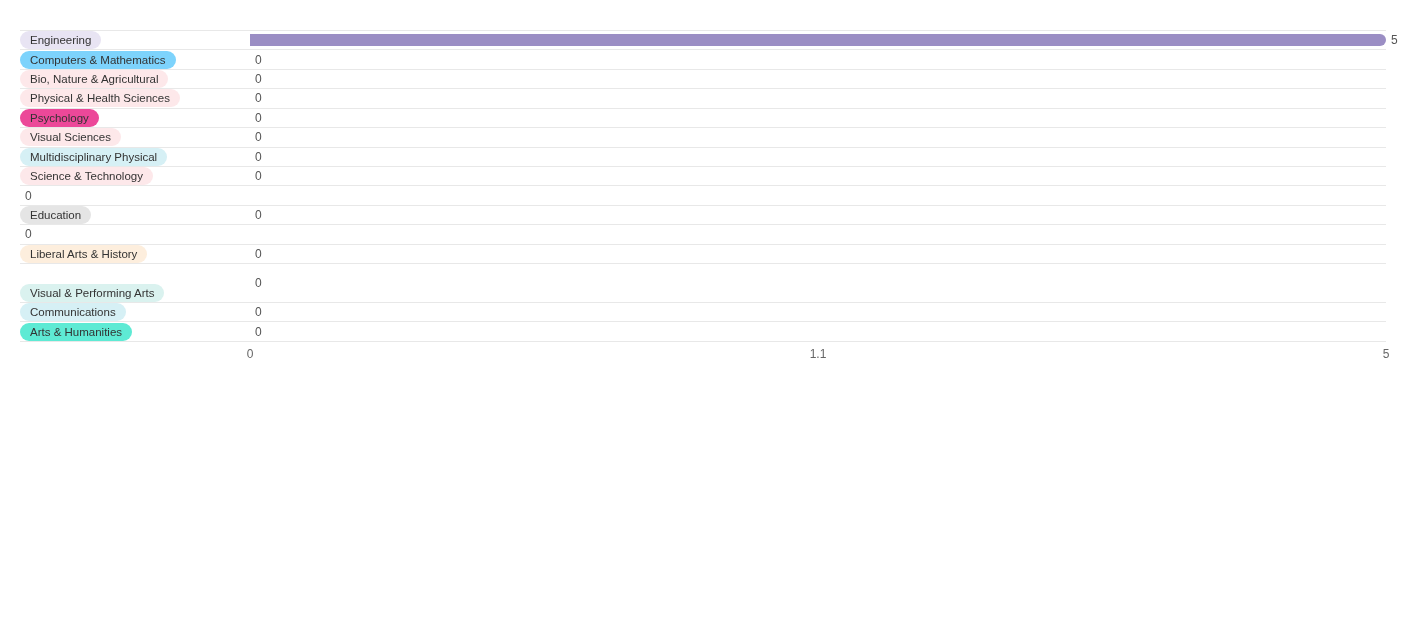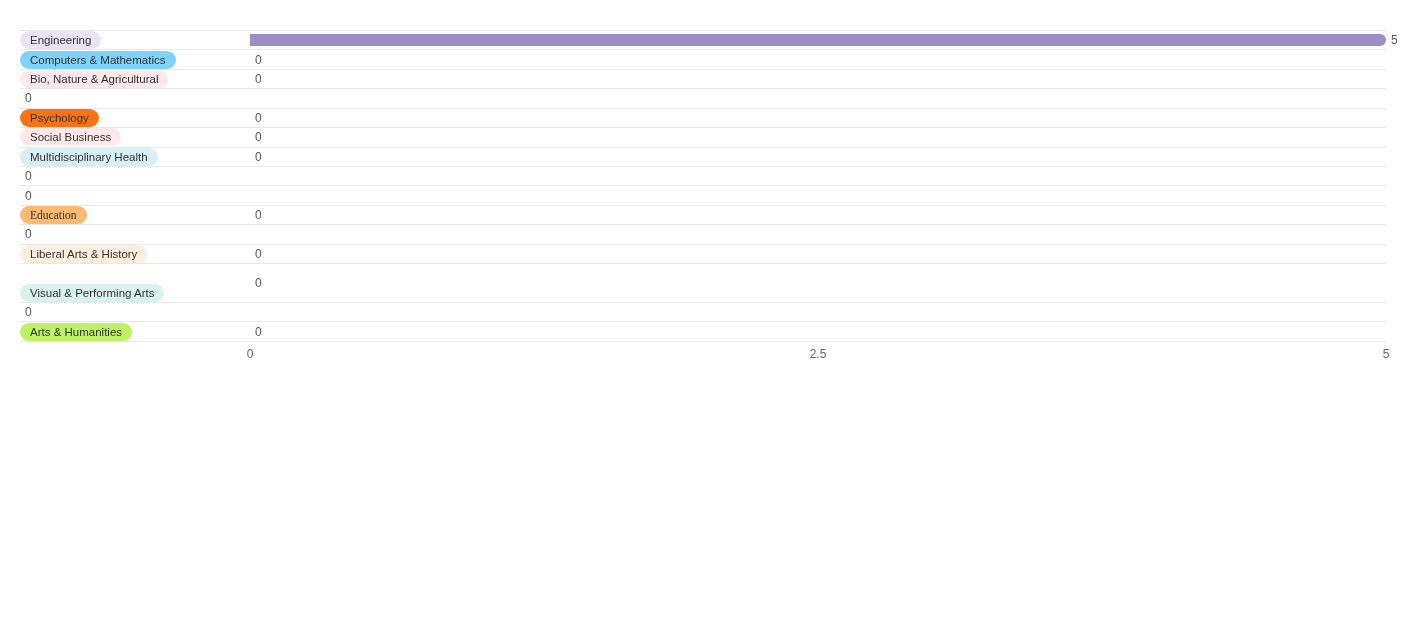--- a/index.html
+++ b/index.html
@@ -143,67 +143,73 @@
         <div class="bar-row">
           <div class="bar-label">
             <span class="label-pill" style="background: rgb(253, 232, 234);">Bio, Nature &amp; Agricultural</span>
           </div>
           <div class="bar-track">
             <div class="bar-fill" style="background: rgb(244, 167, 176); width: 0%;"></div>
             <span class="bar-value" style="left: calc(0% + 5px);">0</span>
           </div>
         </div>
         <div class="bar-row">
-          <div class="bar-track">
-            <div class="bar-fill" style="background: rgb(244, 167, 176); width: 0%;"></div>
-            <span class="bar-value" style="left: calc(0% + 5px);">0</span>
-          </div>
-        </div>
-        <div class="bar-row">
-          <div class="bar-label">
-            <span class="label-pill" style="background: #f97316; text-align: right;">Psychology</span>
+          <div class="bar-label">
+            <span class="label-pill" style="background: rgb(253, 232, 234);">Physical &amp; Health Sciences</span>
+          </div>
+          <div class="bar-track">
+            <div class="bar-fill" style="background: rgb(244, 167, 176); width: 0%;"></div>
+            <span class="bar-value" style="left: calc(0% + 5px);">0</span>
+          </div>
+        </div>
+        <div class="bar-row">
+          <div class="bar-label">
+            <span class="label-pill" style="background: #ec4899; text-align: right;">Psychology</span>
           </div>
           <div class="bar-track">
             <div class="bar-fill" style="background: rgb(247, 201, 154); width: 0%;"></div>
             <span class="bar-value" style="left: calc(0% + 5px);">0</span>
           </div>
         </div>
         <div class="bar-row">
           <div class="bar-label">
-            <span class="label-pill" style="background: rgb(253, 232, 234);">Social Business</span>
-          </div>
-          <div class="bar-track">
-            <div class="bar-fill" style="background: rgb(244, 167, 176); width: 0%;"></div>
-            <span class="bar-value" style="left: calc(0% + 5px);">0</span>
-          </div>
-        </div>
-        <div class="bar-row">
-          <div class="bar-label">
-            <span class="label-pill" style="background: rgb(214, 240, 245);">Multidisciplinary Health</span>
+            <span class="label-pill" style="background: rgb(253, 232, 234);">Visual Sciences</span>
+          </div>
+          <div class="bar-track">
+            <div class="bar-fill" style="background: rgb(244, 167, 176); width: 0%;"></div>
+            <span class="bar-value" style="left: calc(0% + 5px);">0</span>
+          </div>
+        </div>
+        <div class="bar-row">
+          <div class="bar-label">
+            <span class="label-pill" style="background: rgb(214, 240, 245);">Multidisciplinary Physical</span>
           </div>
           <div class="bar-track">
             <div class="bar-fill" style="background: rgb(109, 191, 207); width: 0%;"></div>
             <span class="bar-value" style="left: calc(0% + 5px);">0</span>
           </div>
         </div>
         <div class="bar-row">
+          <div class="bar-label">
+            <span class="label-pill" style="background: rgb(253, 232, 234);">Science &amp; Technology</span>
+          </div>
           <div class="bar-track">
             <div class="bar-fill" style="background: rgb(244, 167, 176); width: 0%;"></div>
             <span class="bar-value" style="left: calc(0% + 5px);">0</span>
           </div>
         </div>
         <div class="bar-row">
           <div class="bar-track">
             <div class="bar-fill" style="background: rgb(168, 221, 214); width: 0%;"></div>
             <span class="bar-value" style="left: calc(0% + 5px);">0</span>
           </div>
         </div>
         <div class="bar-row">
           <div class="bar-label">
-            <span class="label-pill" style="background: #fdba74; font-family: Liberation Serif, serif;">Education</span>
+            <span class="label-pill" style="background: #e5e5e5;">Education</span>
           </div>
           <div class="bar-track">
             <div class="bar-fill" style="background: rgb(168, 221, 214); width: 0%;"></div>
             <span class="bar-value" style="left: calc(0% + 5px);">0</span>
           </div>
         </div>
         <div class="bar-row">
           <div class="bar-track">
             <div class="bar-fill" style="background: rgb(244, 167, 176); width: 0%;"></div>
             <span class="bar-value" style="left: calc(0% + 5px);">0</span>
@@ -221,34 +227,37 @@
         <div class="bar-row">
           <div class="bar-label">
             <span class="label-pill" style="background: rgb(218, 242, 239); margin-top: 20px;">Visual &amp; Performing Arts</span>
           </div>
           <div class="bar-track">
             <div class="bar-fill" style="background: rgb(168, 221, 214); width: 0%;"></div>
             <span class="bar-value" style="left: calc(0% + 5px);">0</span>
           </div>
         </div>
         <div class="bar-row">
+          <div class="bar-label">
+            <span class="label-pill" style="background: rgb(214, 240, 245);">Communications</span>
+          </div>
           <div class="bar-track">
             <div class="bar-fill" style="background: rgb(109, 191, 207); width: 0%;"></div>
             <span class="bar-value" style="left: calc(0% + 5px);">0</span>
           </div>
         </div>
         <div class="bar-row">
           <div class="bar-label">
-            <span class="label-pill" style="background: #bef264;">Arts &amp; Humanities</span>
+            <span class="label-pill" style="background: #5eead4;">Arts &amp; Humanities</span>
           </div>
           <div class="bar-track">
             <div class="bar-fill" style="background: rgb(212, 168, 216); width: 0%;"></div>
             <span class="bar-value" style="left: calc(0% + 5px);">0</span>
           </div>
         </div>
       </div>
     <div class="x-axis" id="x-axis">
         <span class="x-label" style="left: 0%;">0</span>
-        <span class="x-label" style="left: 50%;">2.5</span>
+        <span class="x-label" style="left: 50%;">1.1</span>
         <span class="x-label" style="left: 100%;">5</span>
       </div>
   </div>
 </div>
 
 </body></html>

